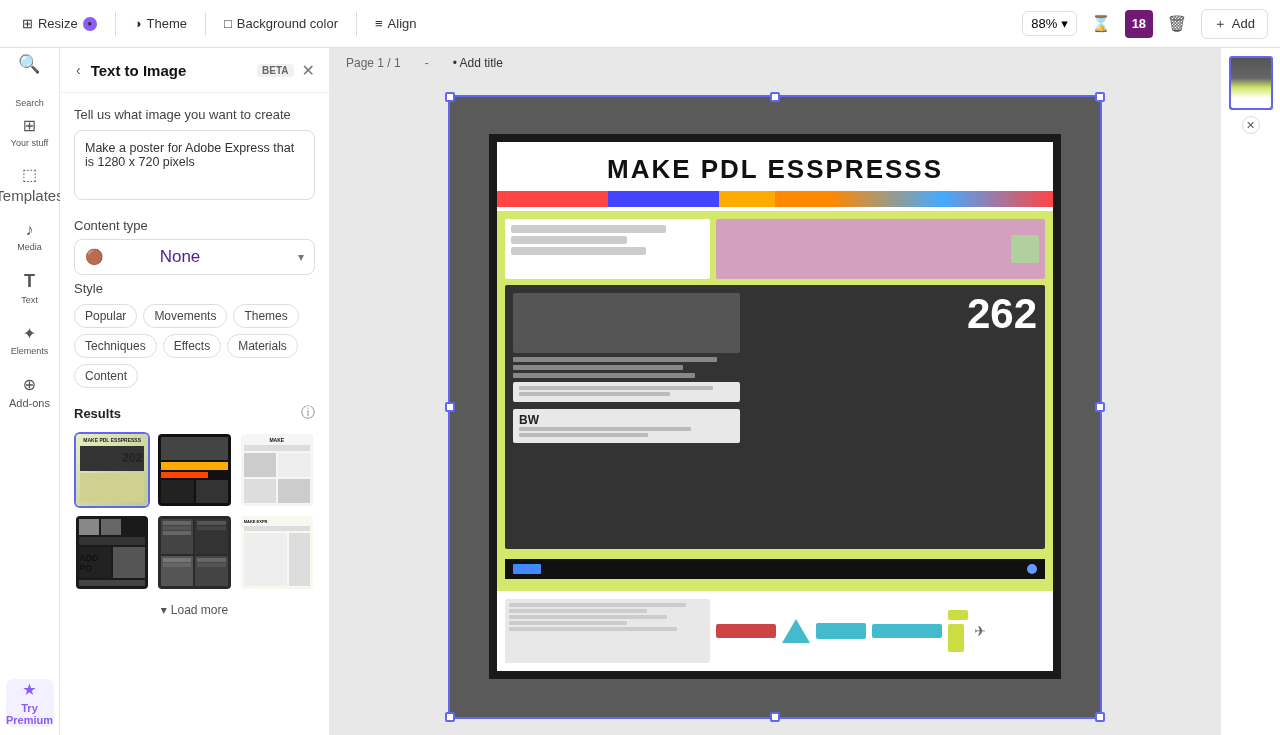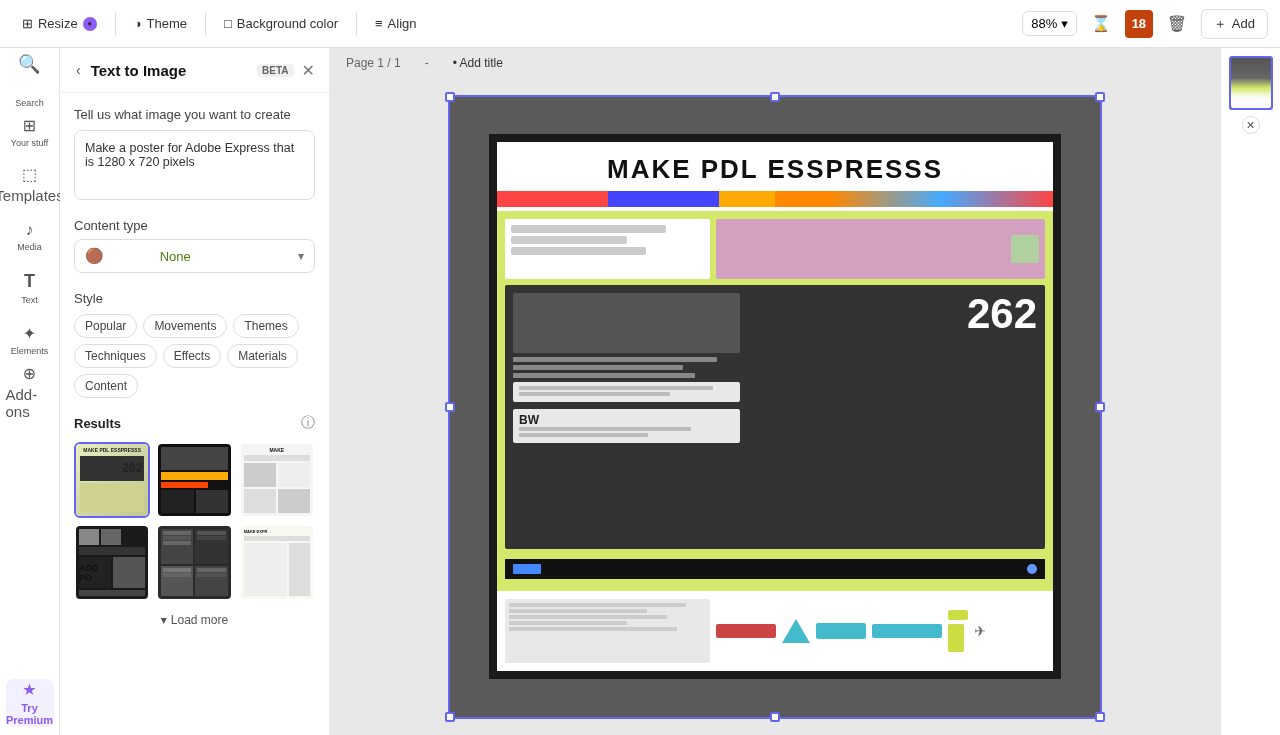--- a/index.html
+++ b/index.html
@@ -89,24 +89,24 @@
     }
 
     .content-type-section { margin-top: 14px; }
     .content-type-label { font-size: 13px; color: #444; margin-bottom: 6px; font-weight: 500; }
     .content-type-select {
       display: flex; align-items: center; gap: 8px;
       border: 1px solid #ddd; border-radius: 8px; padding: 7px 10px;
       cursor: pointer; width: 100%; background: #fff;
     }
     .ct-icon { font-size: 15px; }
-    .ct-text { flex: 1; font-size: 13px; color: #4d7c0f; padding-left: 48px; }
+    .ct-text { flex: 1; font-size: 17px; color: #4c1d95; padding-left: 48px; }
     .ct-chevron { font-size: 12px; color: #777; }
 
-    .style-section { margin-top: 18px; }
+    .style-section { margin-top: 6px; }
     .style-tags { display: flex; flex-wrap: wrap; gap: 6px; }
     .style-tag {
       padding: 4px 10px; border-radius: 20px; border: 1px solid #ddd;
       font-size: 12px; cursor: pointer; background: #fff; color: #444;
     }
 
     .results-section { margin-top: 16px; }
     .results-header { display: flex; align-items: center; justify-content: space-between; margin-bottom: 10px; }
     .results-title { font-size: 13px; font-weight: 600; color: #222; }
     .info-btn { background: none; border: none; cursor: pointer; font-size: 14px; color: #888; }
@@ -303,21 +303,21 @@
     <span>Align</span>
   </button>
   <div class="toolbar-right">
     <div class="zoom-selector">
       <span>88%</span>
       <span>▾</span>
     </div>
     <button class="icon-btn">
       <span>⌛</span>
     </button>
-    <div style="width:28px;height:28px;border-radius:4px;background:#c2410c;display:flex;align-items:center;justify-content:center;font-size:13px;color:#fff;font-weight:700;">18</div>
+    <div style="width:28px;height:28px;border-radius:4px;background:#701a75;display:flex;align-items:center;justify-content:center;font-size:13px;color:#fff;font-weight:700;">18</div>
     <button class="icon-btn">
       <span>🗑</span>
     </button>
     <button class="add-btn">
       <span>＋</span>
       <span>Add</span>
     </button>
   </div>
 </div>
 
@@ -343,21 +343,21 @@
     <div class="sidebar-icon">
       <span class="si-icon" style="font-size:18px;font-weight:bold;">T</span>
       <span class="si-label" style="font-size:9px;color:#555;">Text</span>
     </div>
     <div class="sidebar-icon">
       <span class="si-icon" style="font-size:16px;">✦</span>
       <span class="si-label" style="font-size:9px;color:#555;">Elements</span>
     </div>
     <div class="sidebar-icon">
       <span class="si-icon" style="font-size:16px;">⊕</span>
-      <span class="si-label" style="font-size:15px;color:#555;">Add-ons</span>
+      <span class="si-label" style="font-size:11px;color:#555;">Add-ons</span>
     </div>
     <div style="flex:1;"></div>
     <div class="sidebar-icon premium">
       <span class="si-icon" style="font-size:16px;color:#8b5cf6;">★</span>
       <span class="si-label" style="font-size:11px;color:#8b5cf6;font-weight:600;text-align:center;line-height:1.1;">Try Premium</span>
     </div>
   </div>
 
   <div class="panel">
     <div class="panel-header">

